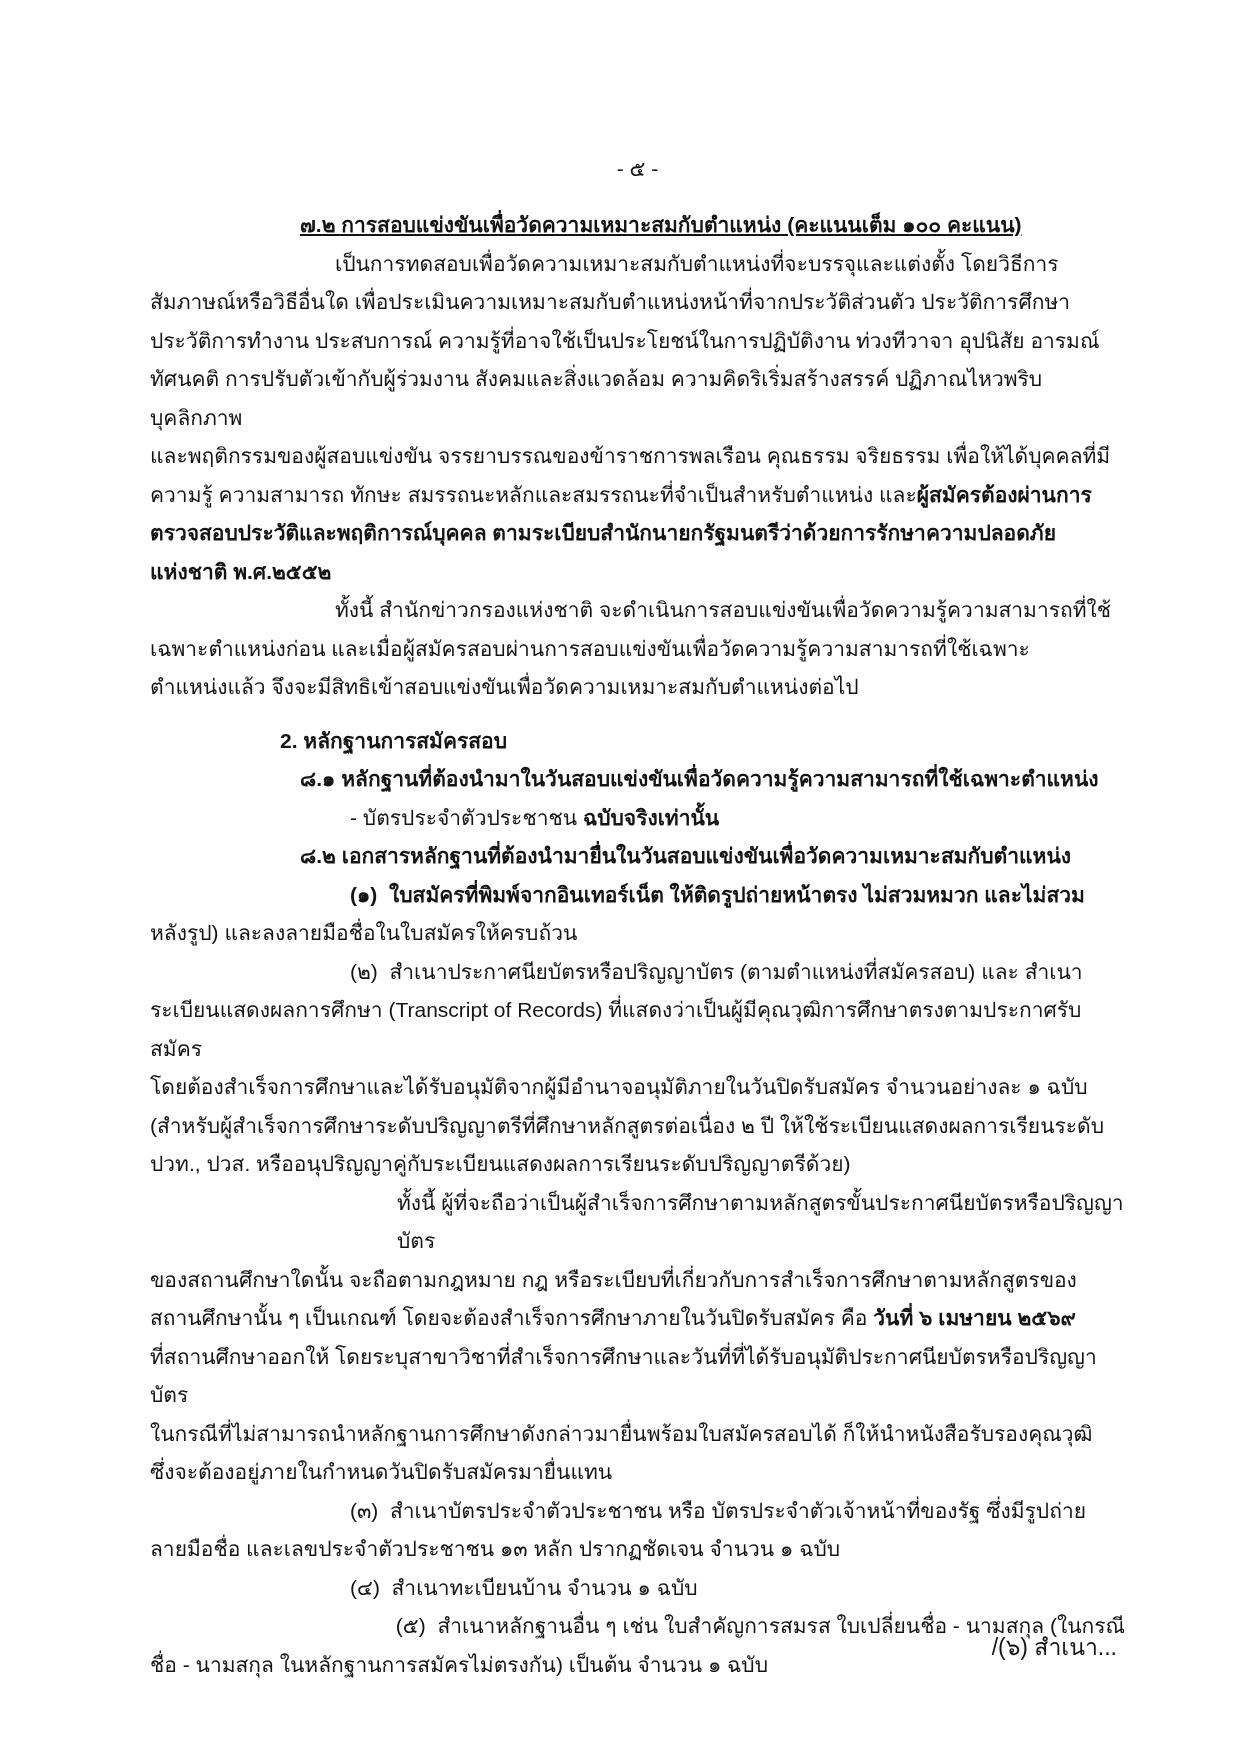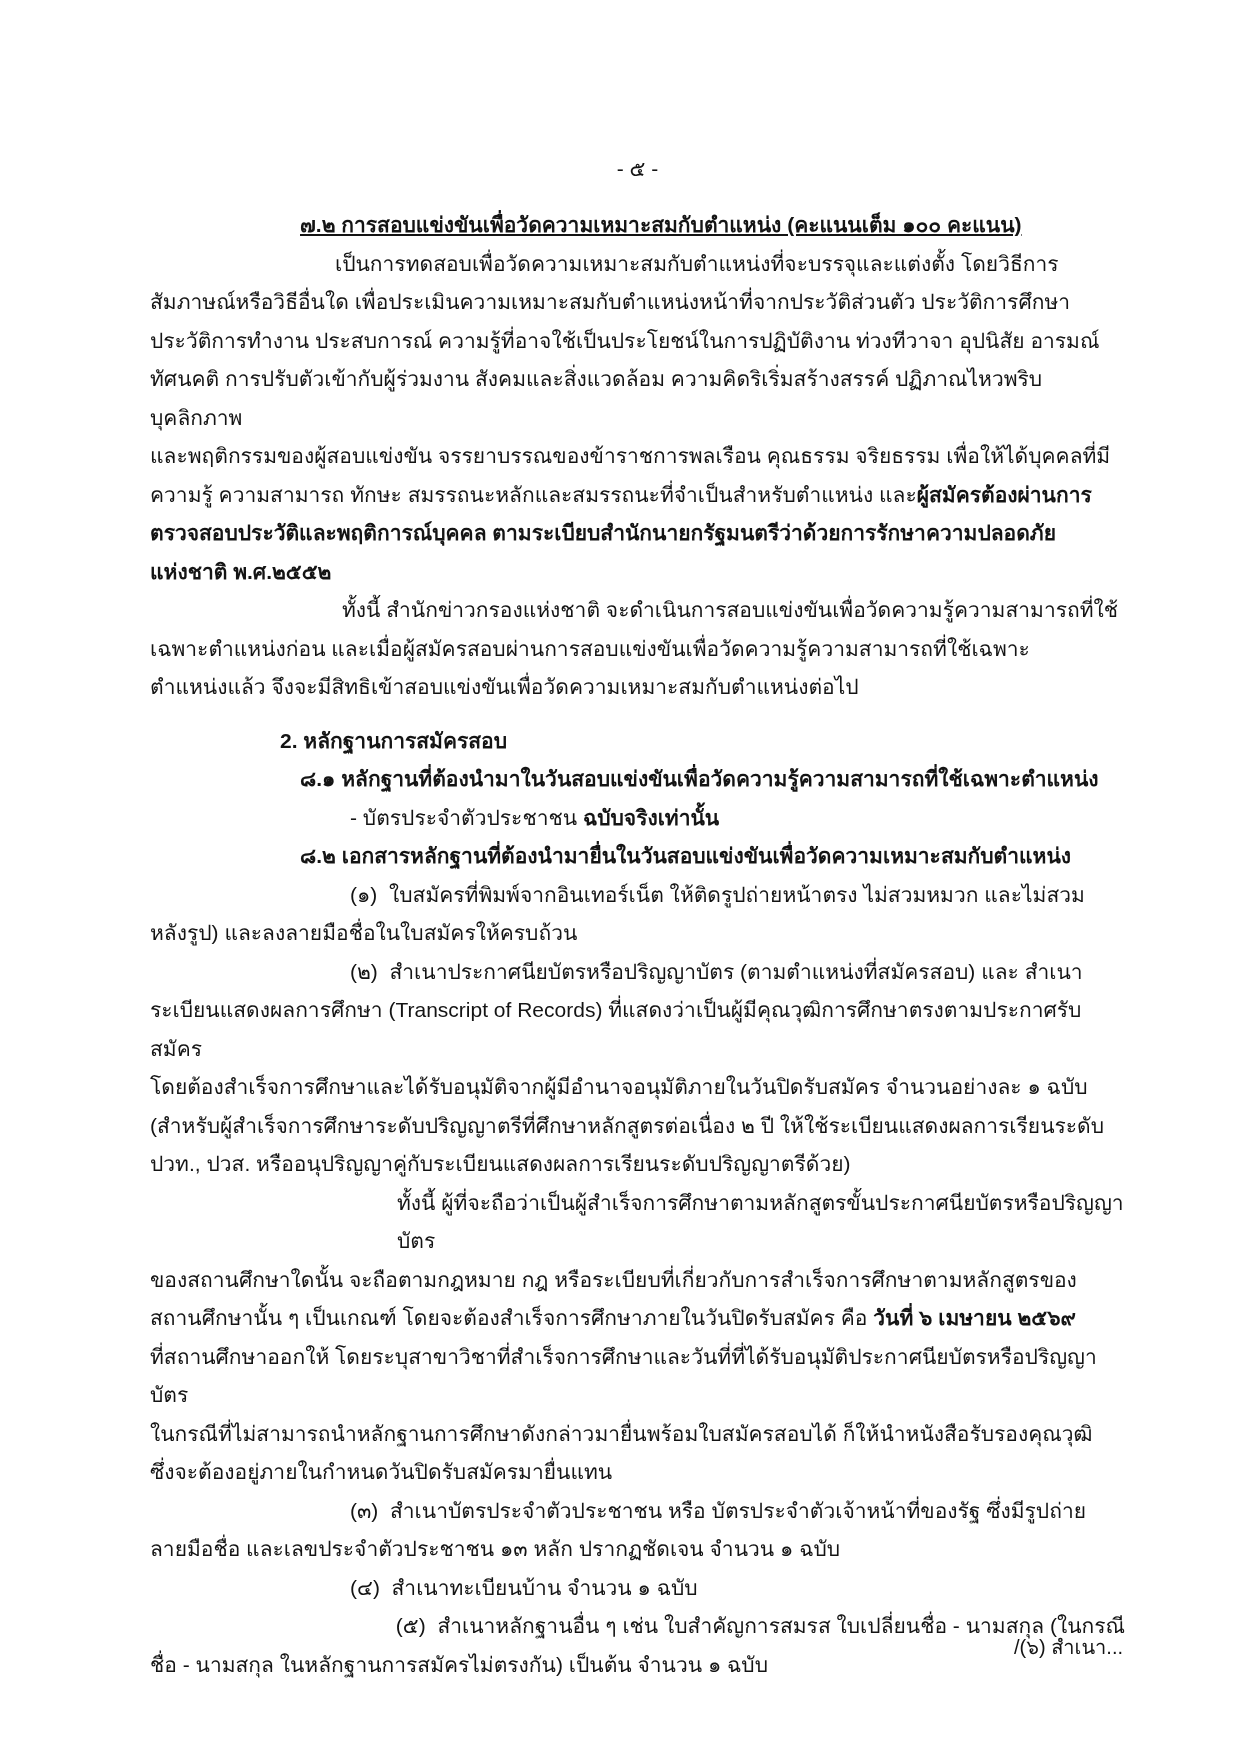--- a/index.html
+++ b/index.html
@@ -29,51 +29,51 @@
     min-height:38.5px;
     line-height:38.5px;
     font-size:21px;
     white-space:pre-wrap;
     text-align:left;
   }
   .line span{white-space:pre-wrap;}
   .b{font-weight:bold;}
   .footer-line{
     position:absolute;
-    right:118px;
+    right:124px;
     top:1628px;
-    font-size:20px;
+    font-size:23px;
     line-height:38px;
     text-align:right;
   }
 </style>
 </head>
 <body>
 
 <div class="page">
   <div class="content">
     <div class="page-num">- ๕ -</div>
     <div class="doc-body">
         <div class="line" style="padding-left: 150px; text-decoration: underline;"><span class="b">๗.๒ การสอบแข่งขันเพื่อวัดความเหมาะสมกับตำแหน่ง (คะแนนเต็ม ๑๐๐ คะแนน)</span></div>
         <div class="line" style="padding-left: 185px;"><span>เป็นการทดสอบเพื่อวัดความเหมาะสมกับตำแหน่งที่จะบรรจุและแต่งตั้ง โดยวิธีการ</span></div>
         <div class="line"><span>สัมภาษณ์หรือวิธีอื่นใด เพื่อประเมินความเหมาะสมกับตำแหน่งหน้าที่จากประวัติส่วนตัว ประวัติการศึกษา</span></div>
         <div class="line"><span>ประวัติการทำงาน ประสบการณ์ ความรู้ที่อาจใช้เป็นประโยชน์ในการปฏิบัติงาน ท่วงทีวาจา อุปนิสัย อารมณ์</span></div>
         <div class="line"><span>ทัศนคติ การปรับตัวเข้ากับผู้ร่วมงาน สังคมและสิ่งแวดล้อม ความคิดริเริ่มสร้างสรรค์ ปฏิภาณไหวพริบ บุคลิกภาพ</span></div>
         <div class="line"><span>และพฤติกรรมของผู้สอบแข่งขัน จรรยาบรรณของข้าราชการพลเรือน คุณธรรม จริยธรรม เพื่อให้ได้บุคคลที่มี</span></div>
         <div class="line"><span>ความรู้ ความสามารถ ทักษะ สมรรถนะหลักและสมรรถนะที่จำเป็นสำหรับตำแหน่ง และ</span><span class="b">ผู้สมัครต้องผ่านการ</span></div>
         <div class="line"><span class="b">ตรวจสอบประวัติและพฤติการณ์บุคคล ตามระเบียบสำนักนายกรัฐมนตรีว่าด้วยการรักษาความปลอดภัย</span></div>
         <div class="line"><span class="b">แห่งชาติ พ.ศ.๒๕๕๒</span></div>
-        <div class="line" style="padding-left: 185px; text-align: center;"><span>ทั้งนี้ สำนักข่าวกรองแห่งชาติ จะดำเนินการสอบแข่งขันเพื่อวัดความรู้ความสามารถที่ใช้</span></div>
+        <div class="line" style="padding-left: 185px;"><span>ทั้งนี้ สำนักข่าวกรองแห่งชาติ จะดำเนินการสอบแข่งขันเพื่อวัดความรู้ความสามารถที่ใช้</span></div>
         <div class="line"><span>เฉพาะตำแหน่งก่อน และเมื่อผู้สมัครสอบผ่านการสอบแข่งขันเพื่อวัดความรู้ความสามารถที่ใช้เฉพาะ</span></div>
         <div class="line"><span>ตำแหน่งแล้ว จึงจะมีสิทธิเข้าสอบแข่งขันเพื่อวัดความเหมาะสมกับตำแหน่งต่อไป</span></div>
         <div class="line" style="padding-left: 130px; margin-top: 15px;"><span class="b">2. หลักฐานการสมัครสอบ</span></div>
         <div class="line" style="padding-left: 150px;"><span class="b">๘.๑ หลักฐานที่ต้องนำมาในวันสอบแข่งขันเพื่อวัดความรู้ความสามารถที่ใช้เฉพาะตำแหน่ง</span></div>
         <div class="line" style="padding-left: 200px;"><span>- บัตรประจำตัวประชาชน </span><span class="b">ฉบับจริงเท่านั้น</span></div>
         <div class="line" style="padding-left: 150px;"><span class="b">๘.๒ เอกสารหลักฐานที่ต้องนำมายื่นในวันสอบแข่งขันเพื่อวัดความเหมาะสมกับตำแหน่ง</span></div>
-        <div class="line" style="padding-left: 200px;"><span>(๑)  ใบสมัครที่พิมพ์จากอินเทอร์เน็ต ให้ติดรูปถ่ายหน้าตรง ไม่สวมหมวก และไม่สวม</span></div>
+        <div class="line" style="padding-left: 200px; font-weight: bold;"><span>(๑)  ใบสมัครที่พิมพ์จากอินเทอร์เน็ต ให้ติดรูปถ่ายหน้าตรง ไม่สวมหมวก และไม่สวม</span></div>
         <div class="line"><span>หลังรูป) และลงลายมือชื่อในใบสมัครให้ครบถ้วน</span></div>
         <div class="line" style="padding-left: 200px;"><span>(๒)  สำเนาประกาศนียบัตรหรือปริญญาบัตร (ตามตำแหน่งที่สมัครสอบ) และ สำเนา</span></div>
         <div class="line"><span>ระเบียนแสดงผลการศึกษา (Transcript of Records) ที่แสดงว่าเป็นผู้มีคุณวุฒิการศึกษาตรงตามประกาศรับสมัคร</span></div>
         <div class="line"><span>โดยต้องสำเร็จการศึกษาและได้รับอนุมัติจากผู้มีอำนาจอนุมัติภายในวันปิดรับสมัคร จำนวนอย่างละ ๑ ฉบับ</span></div>
         <div class="line"><span>(สำหรับผู้สำเร็จการศึกษาระดับปริญญาตรีที่ศึกษาหลักสูตรต่อเนื่อง ๒ ปี ให้ใช้ระเบียนแสดงผลการเรียนระดับ</span></div>
         <div class="line"><span>ปวท., ปวส. หรืออนุปริญญาคู่กับระเบียนแสดงผลการเรียนระดับปริญญาตรีด้วย)</span></div>
         <div class="line" style="padding-left: 247px;"><span>ทั้งนี้ ผู้ที่จะถือว่าเป็นผู้สำเร็จการศึกษาตามหลักสูตรขั้นประกาศนียบัตรหรือปริญญาบัตร</span></div>
         <div class="line"><span>ของสถานศึกษาใดนั้น จะถือตามกฎหมาย กฎ หรือระเบียบที่เกี่ยวกับการสำเร็จการศึกษาตามหลักสูตรของ</span></div>
         <div class="line"><span>สถานศึกษานั้น ๆ เป็นเกณฑ์ โดยจะต้องสำเร็จการศึกษาภายในวันปิดรับสมัคร คือ </span><span class="b">วันที่ ๖ เมษายน ๒๕๖๙</span></div>
         <div class="line"><span>ที่สถานศึกษาออกให้ โดยระบุสาขาวิชาที่สำเร็จการศึกษาและวันที่ที่ได้รับอนุมัติประกาศนียบัตรหรือปริญญาบัตร</span></div>

